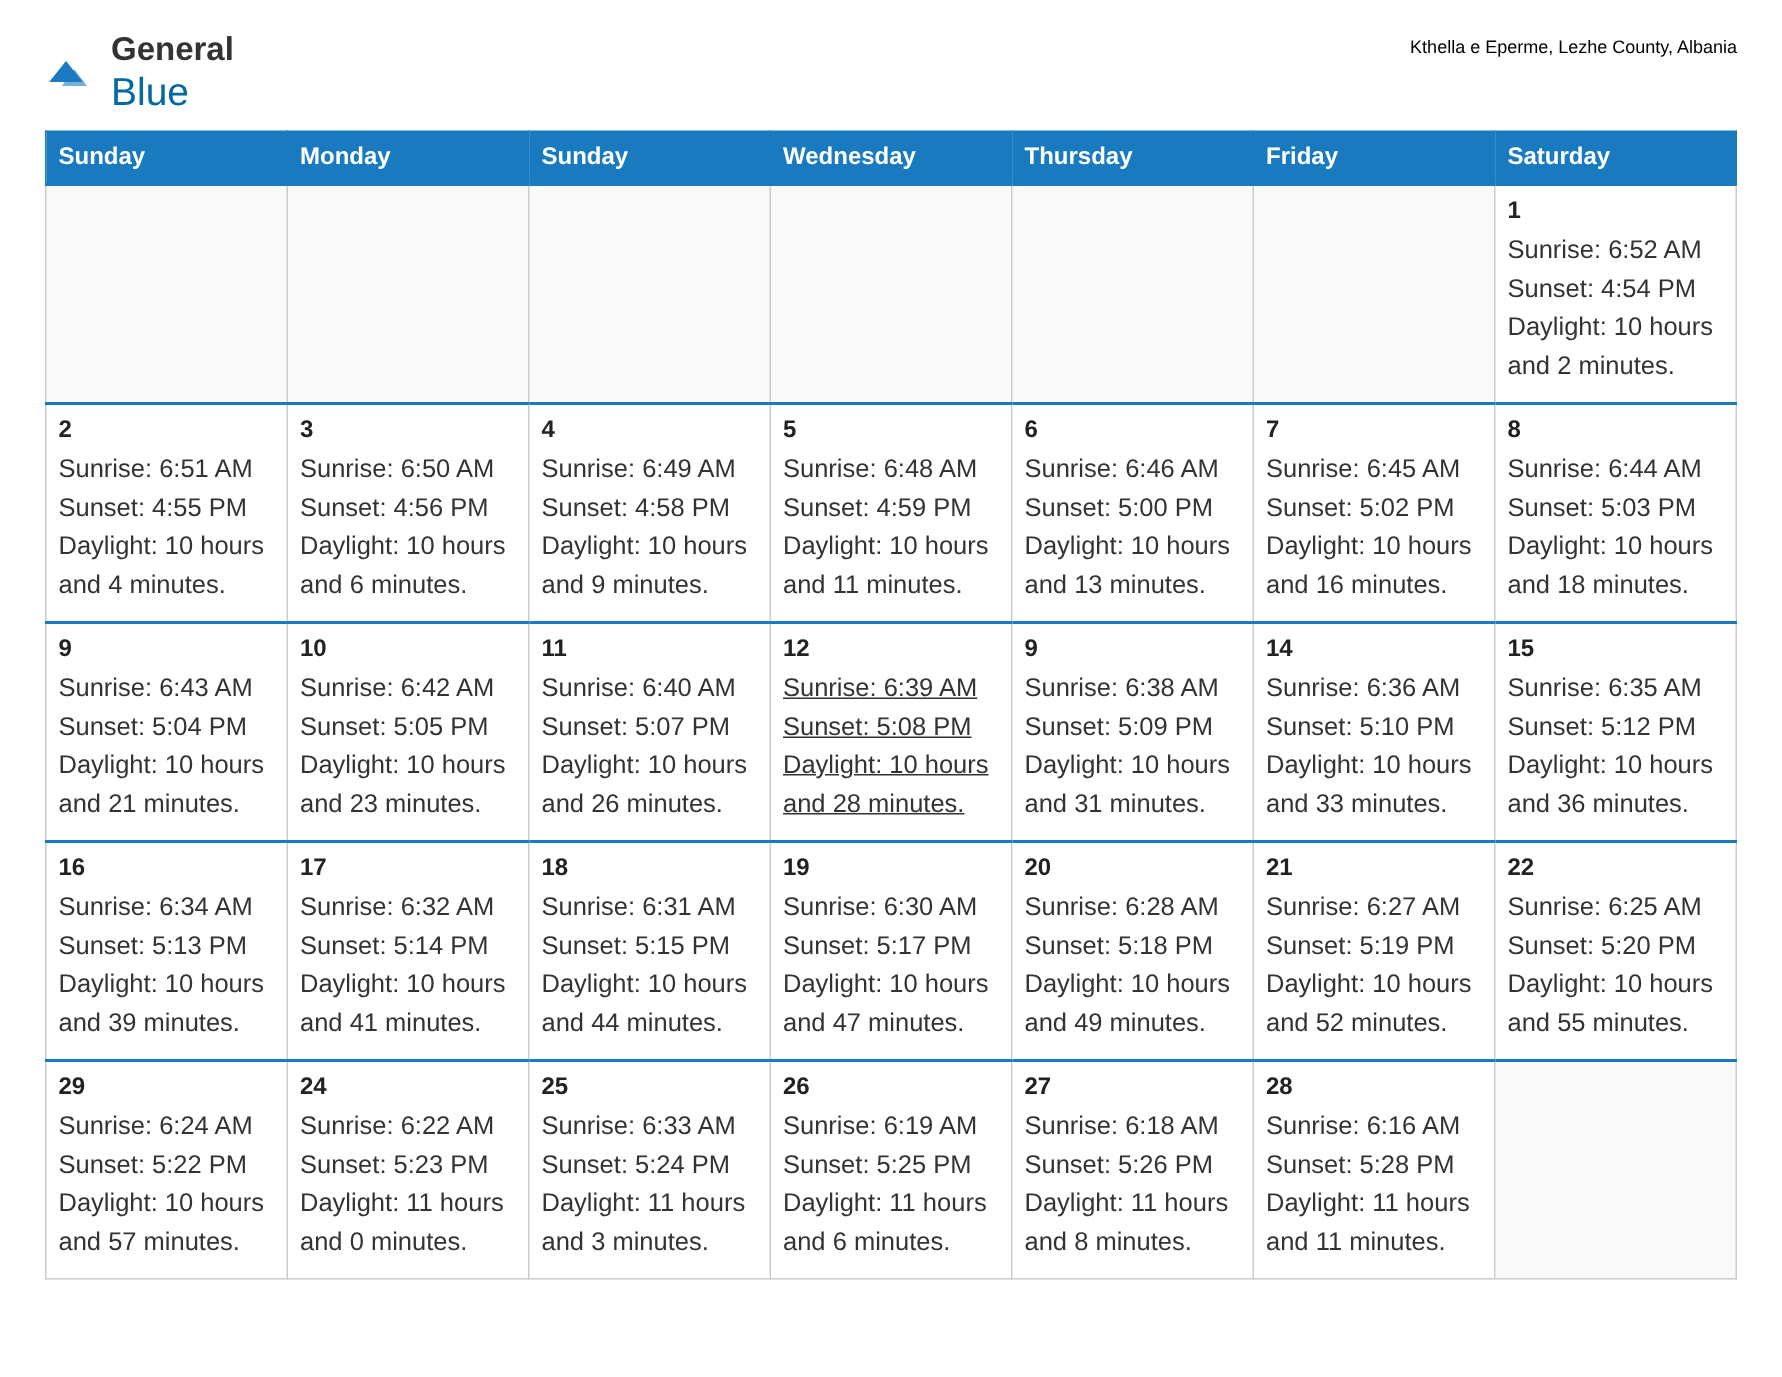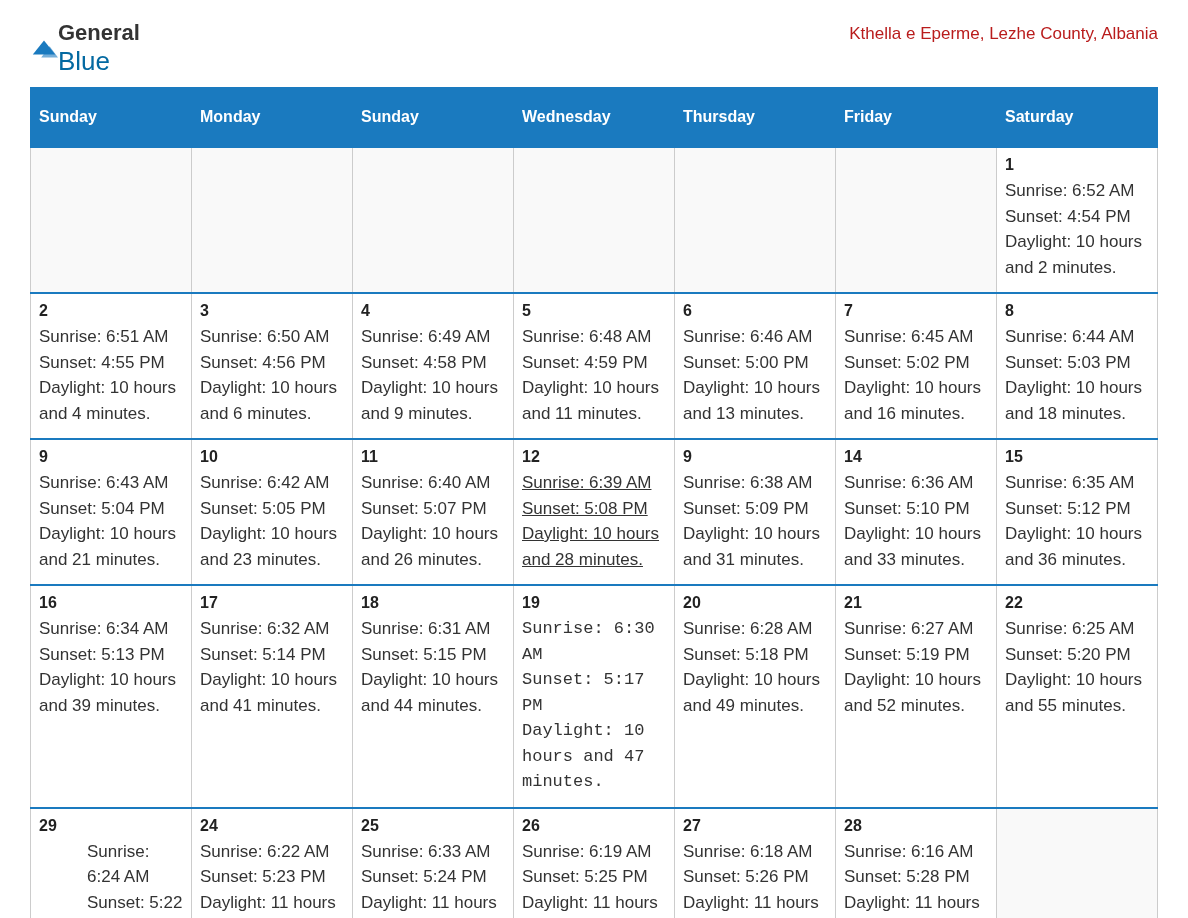--- a/index.html
+++ b/index.html
@@ -12,21 +12,21 @@
     }
     .header {
       display: flex;
       justify-content: space-between;
       align-items: flex-start;
       margin-bottom: 10px;
     }
     .logo {
       display: flex;
       align-items: center;
-      gap: 0;
+      gap: 16px;
       justify-content: flex-end;
     }
     .logo-text-general {
       font-size: 22px;
       font-weight: bold;
       color: #333;
     }
     .logo-text-blue {
       font-size: 26px;
       font-weight: normal;
@@ -40,36 +40,36 @@
     .title-area {
       text-align: right;
     }
     .month-title {
       font-size: 48px;
       font-weight: bold;
       color: #222;
       line-height: 1.1;
     }
     .subtitle {
-      font-size: 17px;
-      color: #b91c1c;
+      font-size: 12px;
+      color: #000000;
       margin-top: 4px;
       text-align: right;
     }
     .calendar {
       width: 100%;
       border-collapse: collapse;
       margin-top: 8px;
     }
     .calendar th {
       background-color: #1a7abf;
       color: #fff;
       font-size: 16px;
       font-weight: bold;
-      padding: 20px 8px;
+      padding: 8px 8px;
       text-align: left;
       border: 1px solid #1a7abf;
     }
     .calendar td {
       vertical-align: top;
       padding: 8px 8px 12px 8px;
       border: 1px solid #ccc;
       border-top: 2px solid #1a7abf;
       font-size: 12.5px;
       color: #333;
@@ -244,21 +244,21 @@
 Daylight: 10 hours and 41 minutes.</div>
         </td>
         <td>
           <span class="day-number">18</span>
           <div class="day-info" style="white-space: pre-line;">Sunrise: 6:31 AM
 Sunset: 5:15 PM
 Daylight: 10 hours and 44 minutes.</div>
         </td>
         <td>
           <span class="day-number">19</span>
-          <div class="day-info" style="white-space: pre-line; font-family: Liberation Mono, monospace;">Sunrise: 6:30 AM
+          <div class="day-info" style="white-space: pre-line;">Sunrise: 6:30 AM
 Sunset: 5:17 PM
 Daylight: 10 hours and 47 minutes.</div>
         </td>
         <td>
           <span class="day-number">20</span>
           <div class="day-info" style="white-space: pre-line;">Sunrise: 6:28 AM
 Sunset: 5:18 PM
 Daylight: 10 hours and 49 minutes.</div>
         </td>
         <td>
@@ -270,21 +270,21 @@
         <td>
           <span class="day-number">22</span>
           <div class="day-info" style="white-space: pre-line;">Sunrise: 6:25 AM
 Sunset: 5:20 PM
 Daylight: 10 hours and 55 minutes.</div>
         </td>
       </tr>
       <tr>
         <td>
           <span class="day-number">29</span>
-          <div class="day-info" style="white-space: pre-line; margin-left: 48px;">Sunrise: 6:24 AM
+          <div class="day-info" style="white-space: pre-line;">Sunrise: 6:24 AM
 Sunset: 5:22 PM
 Daylight: 10 hours and 57 minutes.</div>
         </td>
         <td>
           <span class="day-number">24</span>
           <div class="day-info" style="white-space: pre-line;">Sunrise: 6:22 AM
 Sunset: 5:23 PM
 Daylight: 11 hours and 0 minutes.</div>
         </td>
         <td>

